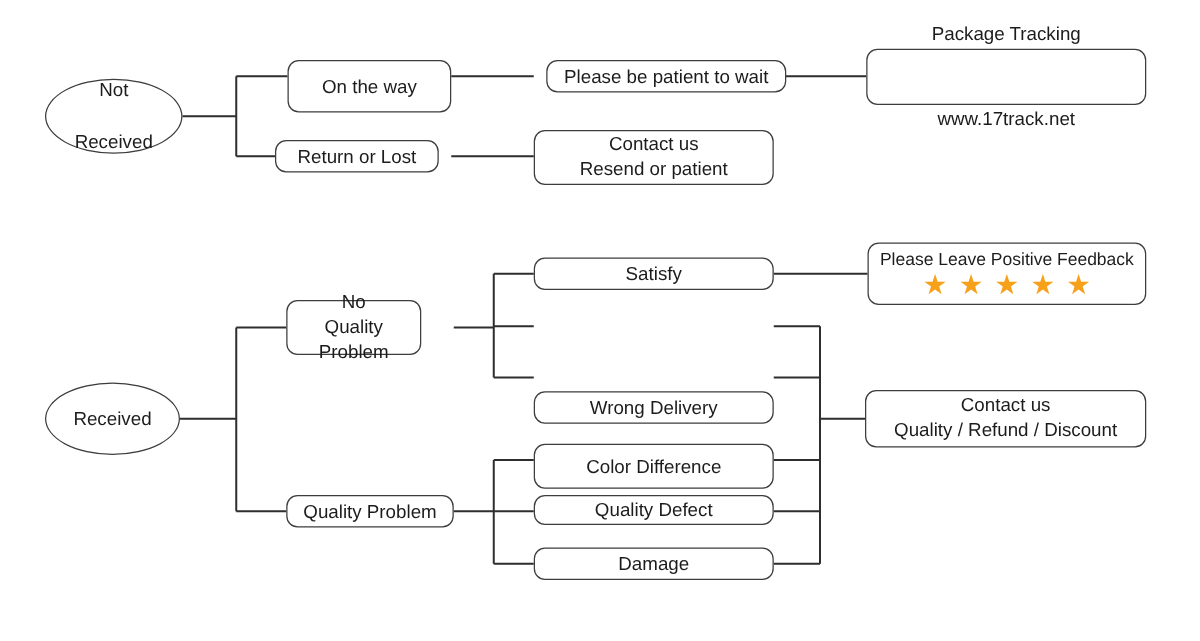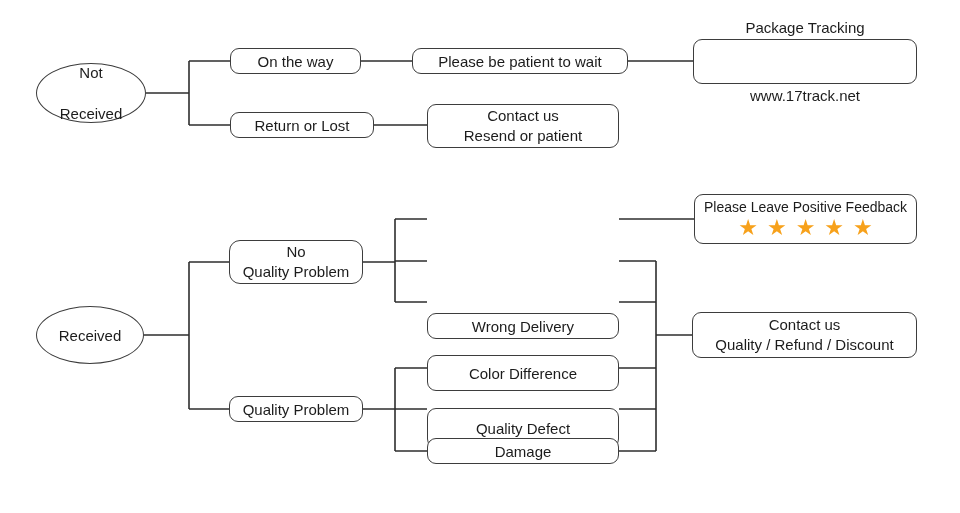--- a/index.html
+++ b/index.html
@@ -53,66 +53,69 @@
     <path d="M619 219 H694" fill="none" stroke="#2e2e2e" stroke-width="1.6"></path>
 
     <path d="M619 261 H656 M619 302 H656 M619 368 H656 M619 409 H656 M619 451 H656 M656 261 V451 M656 335 H692" fill="none" stroke="#2e2e2e" stroke-width="1.6"></path>
   </svg>
 
   <div class="node ellipse two-line" style="left:36px;top:63px;width:110px;height:60px;gap:21px;">
     <span>Not</span>
     <span>Received</span>
   </div>
 
-  <div class="node rect" style="left:230px;top:48px;width:131px;height:26px;">
+  <div class="node rect" style="left:230px;top:48px;width:131px;height:42px;">
     <span>On the way</span>
   </div>
 
-  <div class="node rect" style="left:230px;top:112px;width:144px;height:26px;">
+  <div class="node rect" style="left:220px;top:112px;width:131px;height:26px;">
     <span>Return or Lost</span>
   </div>
 
-  <div class="node rect" style="left:412px;top:48px;width:216px;height:26px;">
+  <div class="node rect" style="left:437px;top:48px;width:192px;height:26px;">
     <span>Please be patient to wait</span>
   </div>
 
   <div class="node rect two-line" style="left:693px;top:39px;width:224px;height:45px;gap:48px;">
     <span>Package Tracking</span>
     <span>www.17track.net</span>
   </div>
 
   <div class="node rect two-line" style="left:427px;top:104px;width:192px;height:44px;">
     <span>Contact us</span>
     <span>Resend or patient</span>
   </div>
 
   <div class="node ellipse" style="left:36px;top:306px;width:108px;height:58px;">
     <span>Received</span>
   </div>
 
-  <div class="node rect two-line" style="left:229px;top:240px;width:134px;height:44px;border-radius:11px;">
+  <div class="node rect two-line" style="left:229px;top:240px;width:108px;height:44px;">
     <span>No</span>
     <span>Quality Problem</span>
   </div>
 
   <div class="node rect" style="left:229px;top:396px;width:134px;height:26px;">
     <span>Quality Problem</span>
   </div>
 
+  <div class="node rect" style="left:427px;top:206px;width:192px;height:26px;">
+    <span>Satisfy</span>
+  </div>
 
 
   <div class="node rect" style="left:427px;top:289px;width:192px;height:26px;margin-top:24px;">
     <span>Wrong Delivery</span>
   </div>
 
   <div class="node rect" style="left:427px;top:355px;width:192px;height:36px;">
     <span>Color Difference</span>
   </div>
 
-  <div class="node rect" style="left:427px;top:408px;width:192px;height:40px;">
+  <div class="node rect" style="left:427px;top:396px;width:192px;height:24px;">
     <span>Quality Defect</span>
   </div>
 
   <div class="node rect" style="left:427px;top:438px;width:192px;height:26px;">
     <span>Damage</span>
   </div>
 
   <div class="node rect" style="left:694px;top:194px;width:223px;height:50px;">
     <span class="feedback-title">Please Leave Positive Feedback</span>
     <span class="stars">★★★★★</span>

